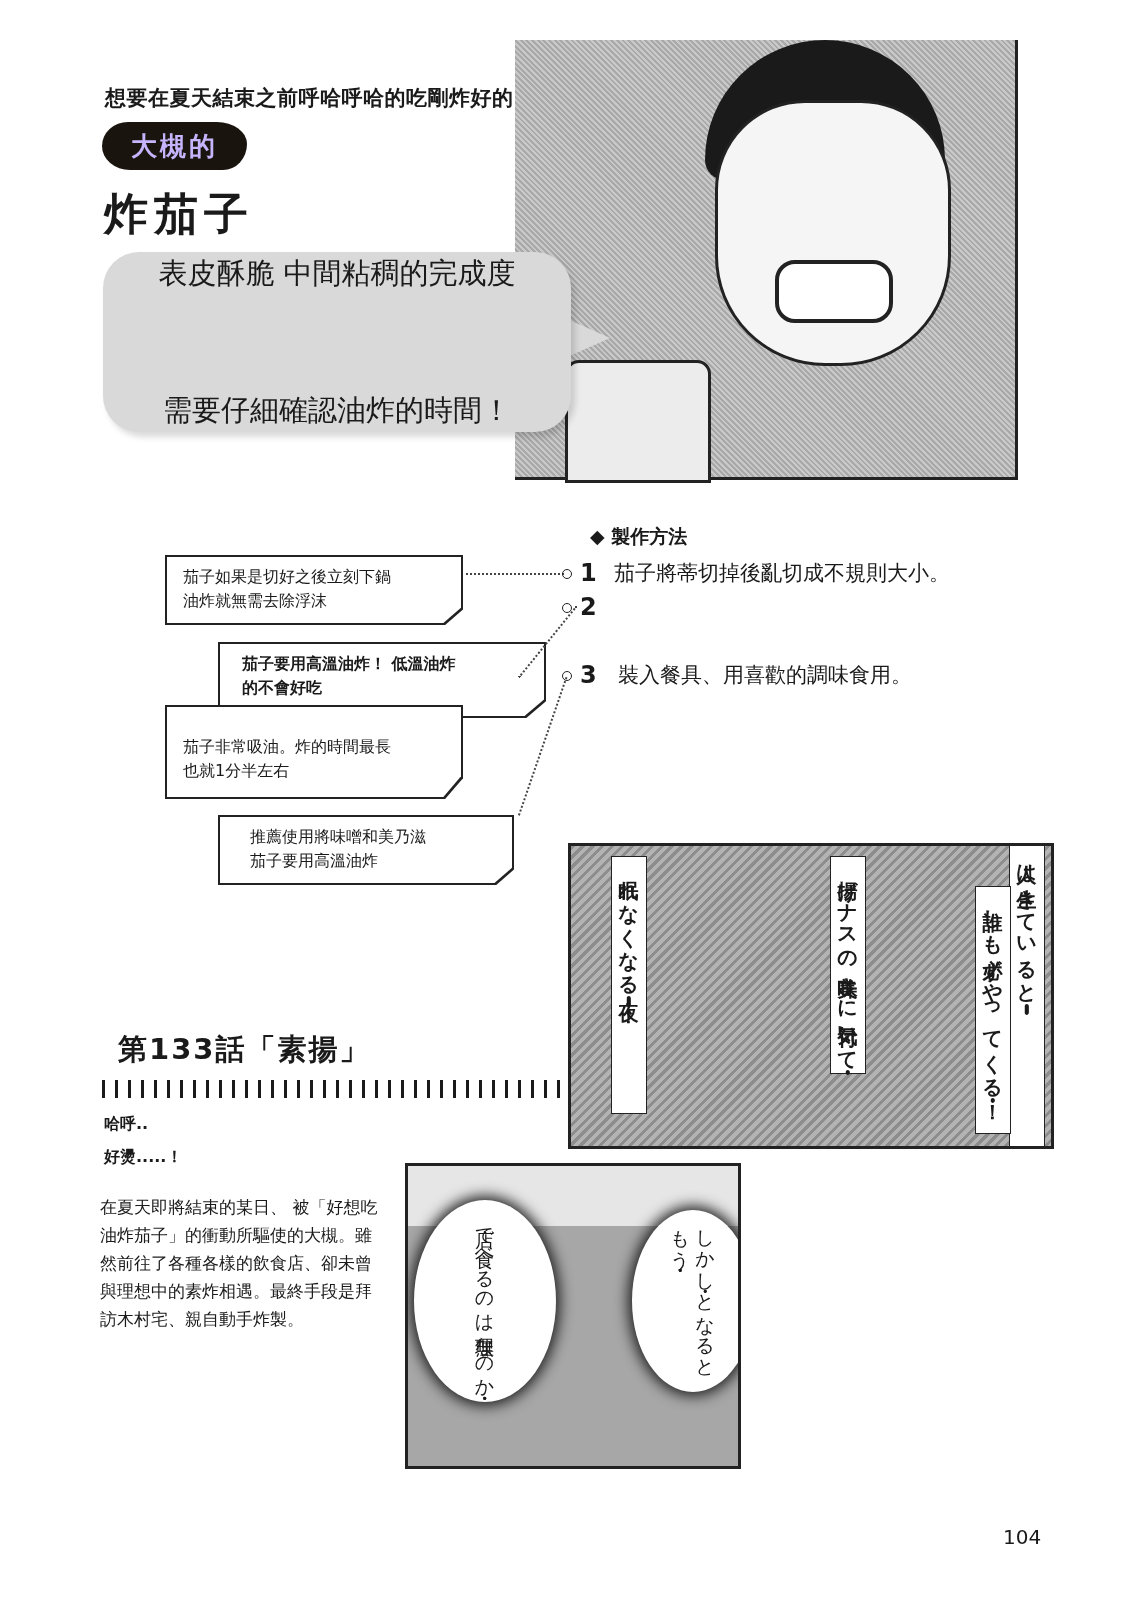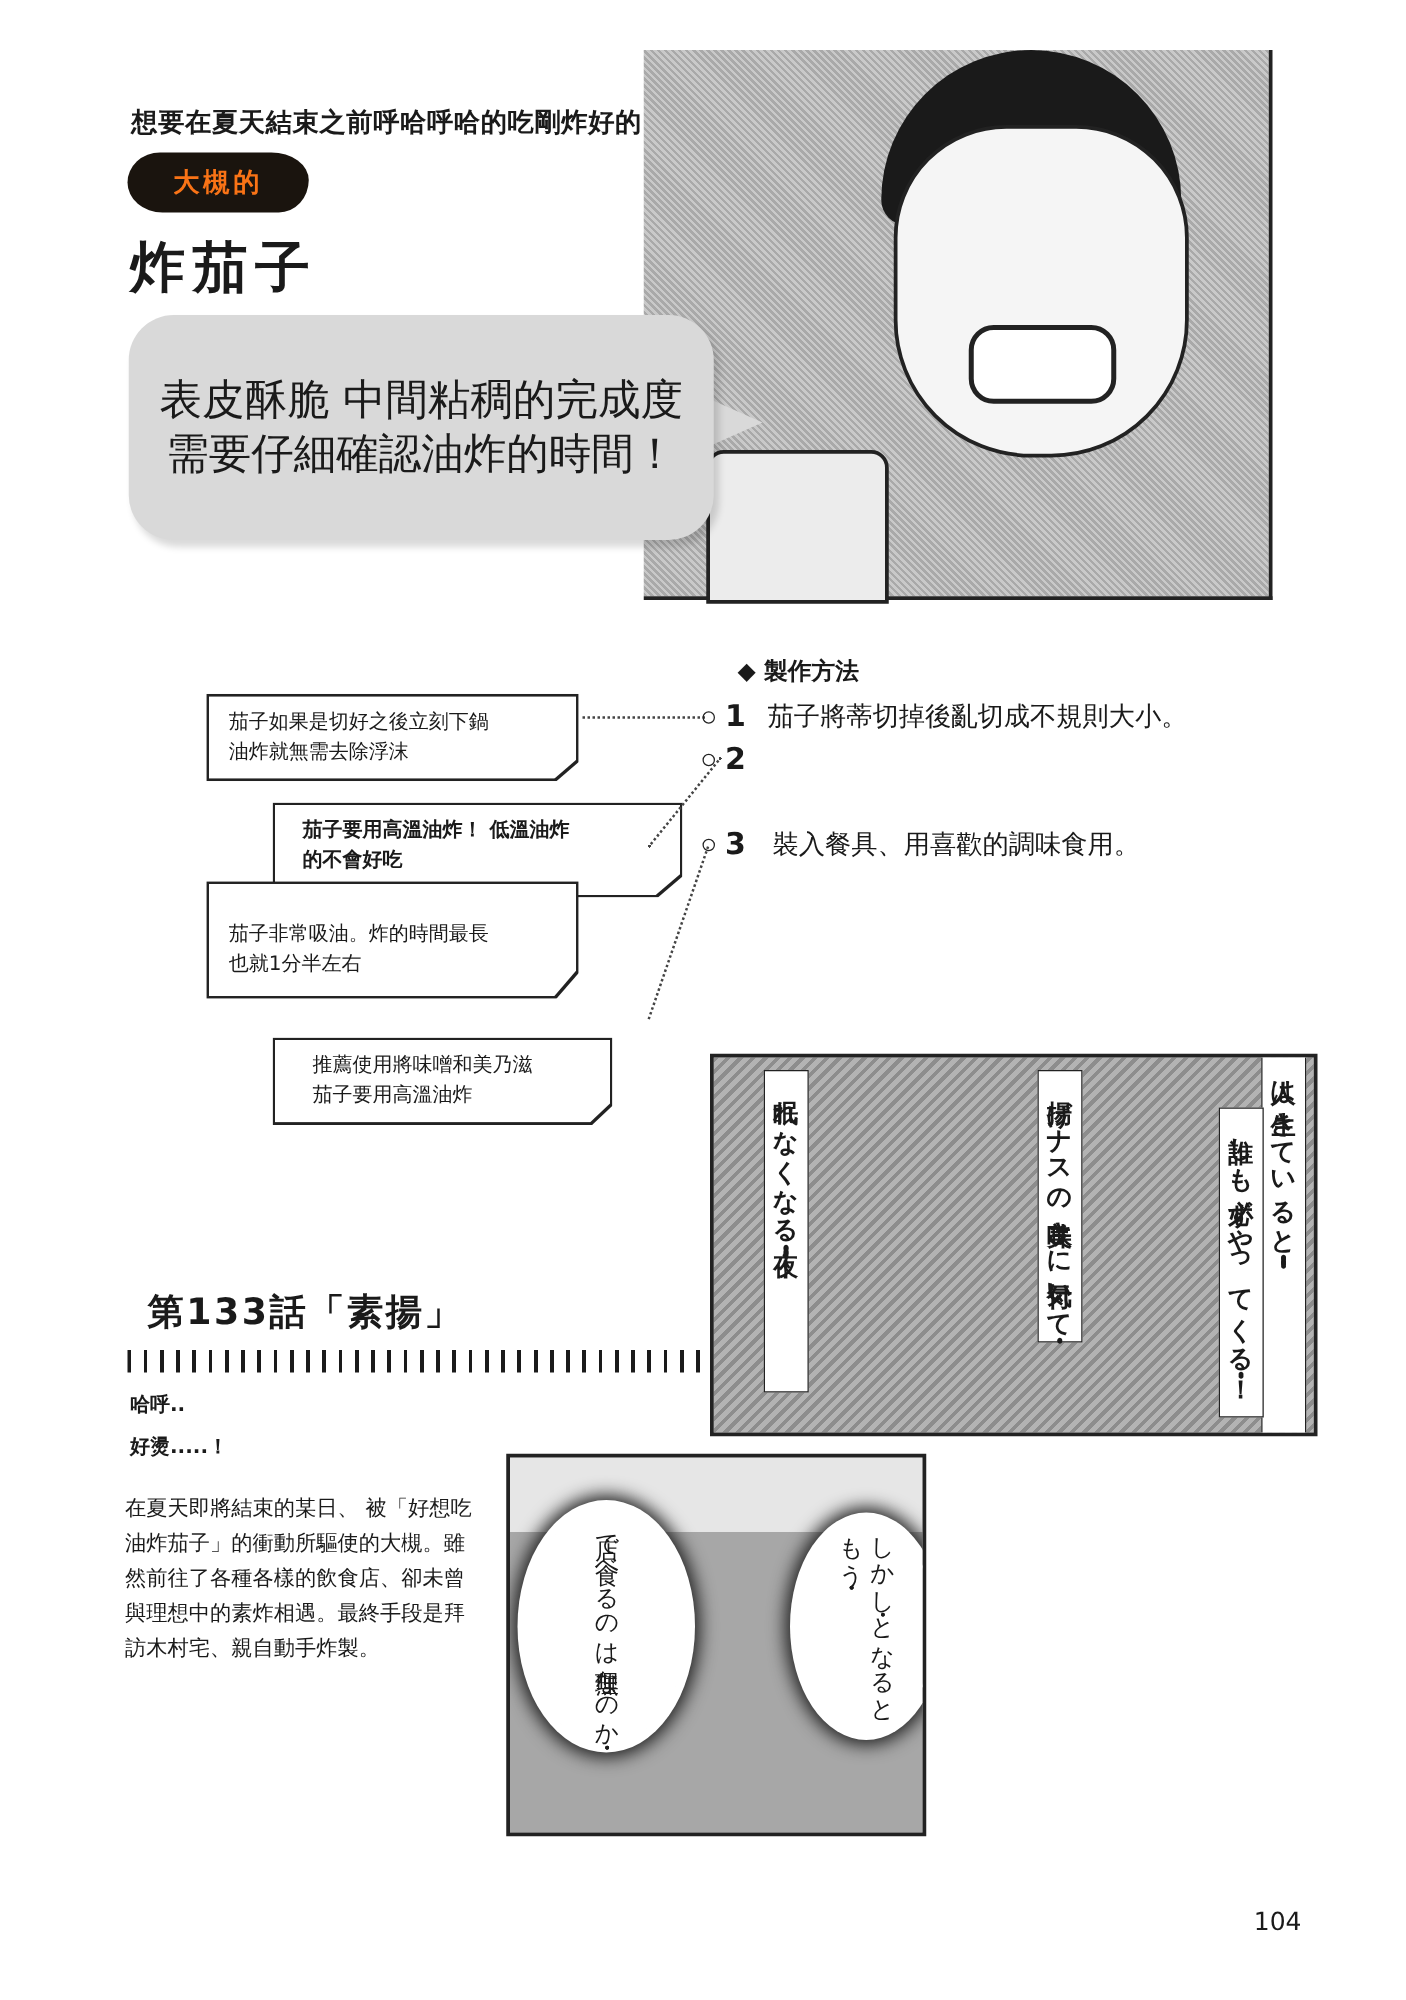--- a/index.html
+++ b/index.html
@@ -1,27 +1,27 @@
 <!DOCTYPE html>
 <html><head>
 <meta charset="utf-8">
 <style>
   html, body { margin:0; padding:0; background:#fff; }
   body { width:1125px; height:1600px; position:relative; overflow:hidden;
          font-family:"DejaVu Sans", "Liberation Sans", sans-serif; color:#1a1a1a; }
   .abs { position:absolute; }
   .kicker { left:105px; top:84px; font-size:21px; font-weight:bold; letter-spacing:0.5px; }
   .badge { left:102px; top:122px; width:145px; height:48px; background:#1a140e;
-           border-radius:26px 30px 24px 28px / 24px 22px 26px 24px; color:#f97316;
-           font-size:21px; font-weight:bold; display:flex; align-items:center; justify-content:center;
+           border-radius:26px 30px 24px 28px / 24px 22px 26px 24px; color:#c4b5fd;
+           font-size:26px; font-weight:bold; display:flex; align-items:center; justify-content:center;
            font-family:"DejaVu Serif", serif; letter-spacing:3px; }
   .title { left:104px; top:185px; font-size:44px; font-weight:bold; font-family:"DejaVu Serif", serif; letter-spacing:6px; }
   .bubble { left:103px; top:252px; width:468px; height:180px; background:#d9d9d9; border-radius:36px;
-            box-shadow:4px 5px 6px rgba(0,0,0,0.15); display:flex; flex-direction:column; align-items:center; justify-content:center;
-            font-size:34px; line-height:43px; }
+            box-shadow:4px 5px 6px rgba(0,0,0,0.15); display:flex; flex-direction:column; align-items:center; justify-content:space-between;
+            font-size:29px; line-height:43px; }
   .bubble-tail { left:565px; top:318px; width:0; height:0; border-top:20px solid transparent; border-bottom:20px solid transparent; border-left:45px solid #d9d9d9; }
   .panel { background:#bdbdbd; border:3px solid #222; overflow:hidden; }
   .art-top { left:515px; top:40px; width:500px; height:437px; background:
       radial-gradient(circle at 62% 40%, #f4f4f4 0 22%, transparent 23%),
       repeating-linear-gradient(45deg, #a9a9a9 0 2px, #c9c9c9 2px 4px);
       border-bottom:3px solid #222; border-right:3px solid #222; }
   .art-top .hair { position:absolute; left:190px; top:0; width:240px; height:140px; background:#1a1a1a; border-radius:120px 120px 20px 20px; }
   .art-top .face { position:absolute; left:200px; top:60px; width:230px; height:260px; background:#f5f5f5; border:3px solid #222; border-radius:90px 90px 110px 110px; }
   .art-top .mouth { position:absolute; left:260px; top:220px; width:110px; height:55px; background:#fff; border:4px solid #222; border-radius:20px; }
   .art-top .mug { position:absolute; left:50px; top:320px; width:140px; height:117px; background:#ececec; border:3px solid #222; border-radius:14px 14px 0 0; }
@@ -78,21 +78,21 @@
     <div>的不會好吃</div>
   </div>
 </div>
 <div class="note-wrap" style="left:165px;top:705px;width:298px;height:94px;">
   <div class="note-border"></div>
   <div class="note-inner" style="padding-top:28px;">
     <div>茄子非常吸油。炸的時間最長</div>
     <div>也就1分半左右</div>
   </div>
 </div>
-<div class="note-wrap" style="left:218px;top:815px;width:272px;height:70px;margin-top:15px;">
+<div class="note-wrap" style="left:218px;top:815px;width:296px;height:70px;">
   <div class="note-border"></div>
   <div class="note-inner" style="padding-left:30px;">
     <div>推薦使用將味噌和美乃滋</div>
     <div>茄子要用高溫油炸</div>
   </div>
 </div>
 
 <div class="dots" style="left:466px;top:573px;width:98px;"></div>
 <div class="dots" style="left:518px;top:677px;width:92px;transform:rotate(-51deg);"></div>
 <div class="dots" style="left:518px;top:815px;width:146px;transform:rotate(-71deg);"></div>

